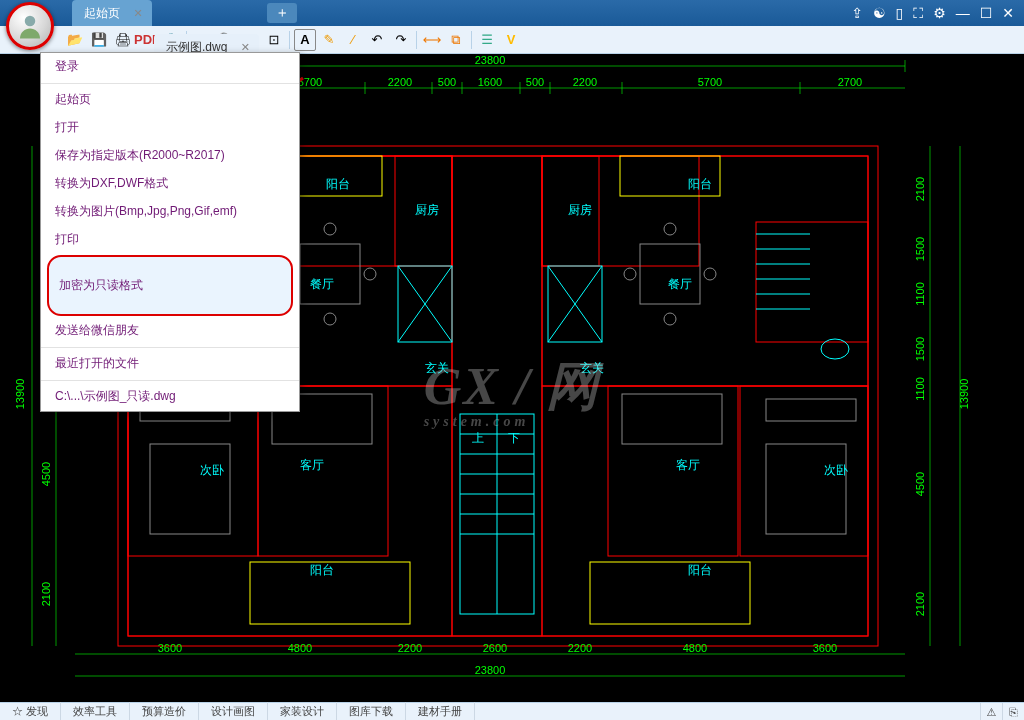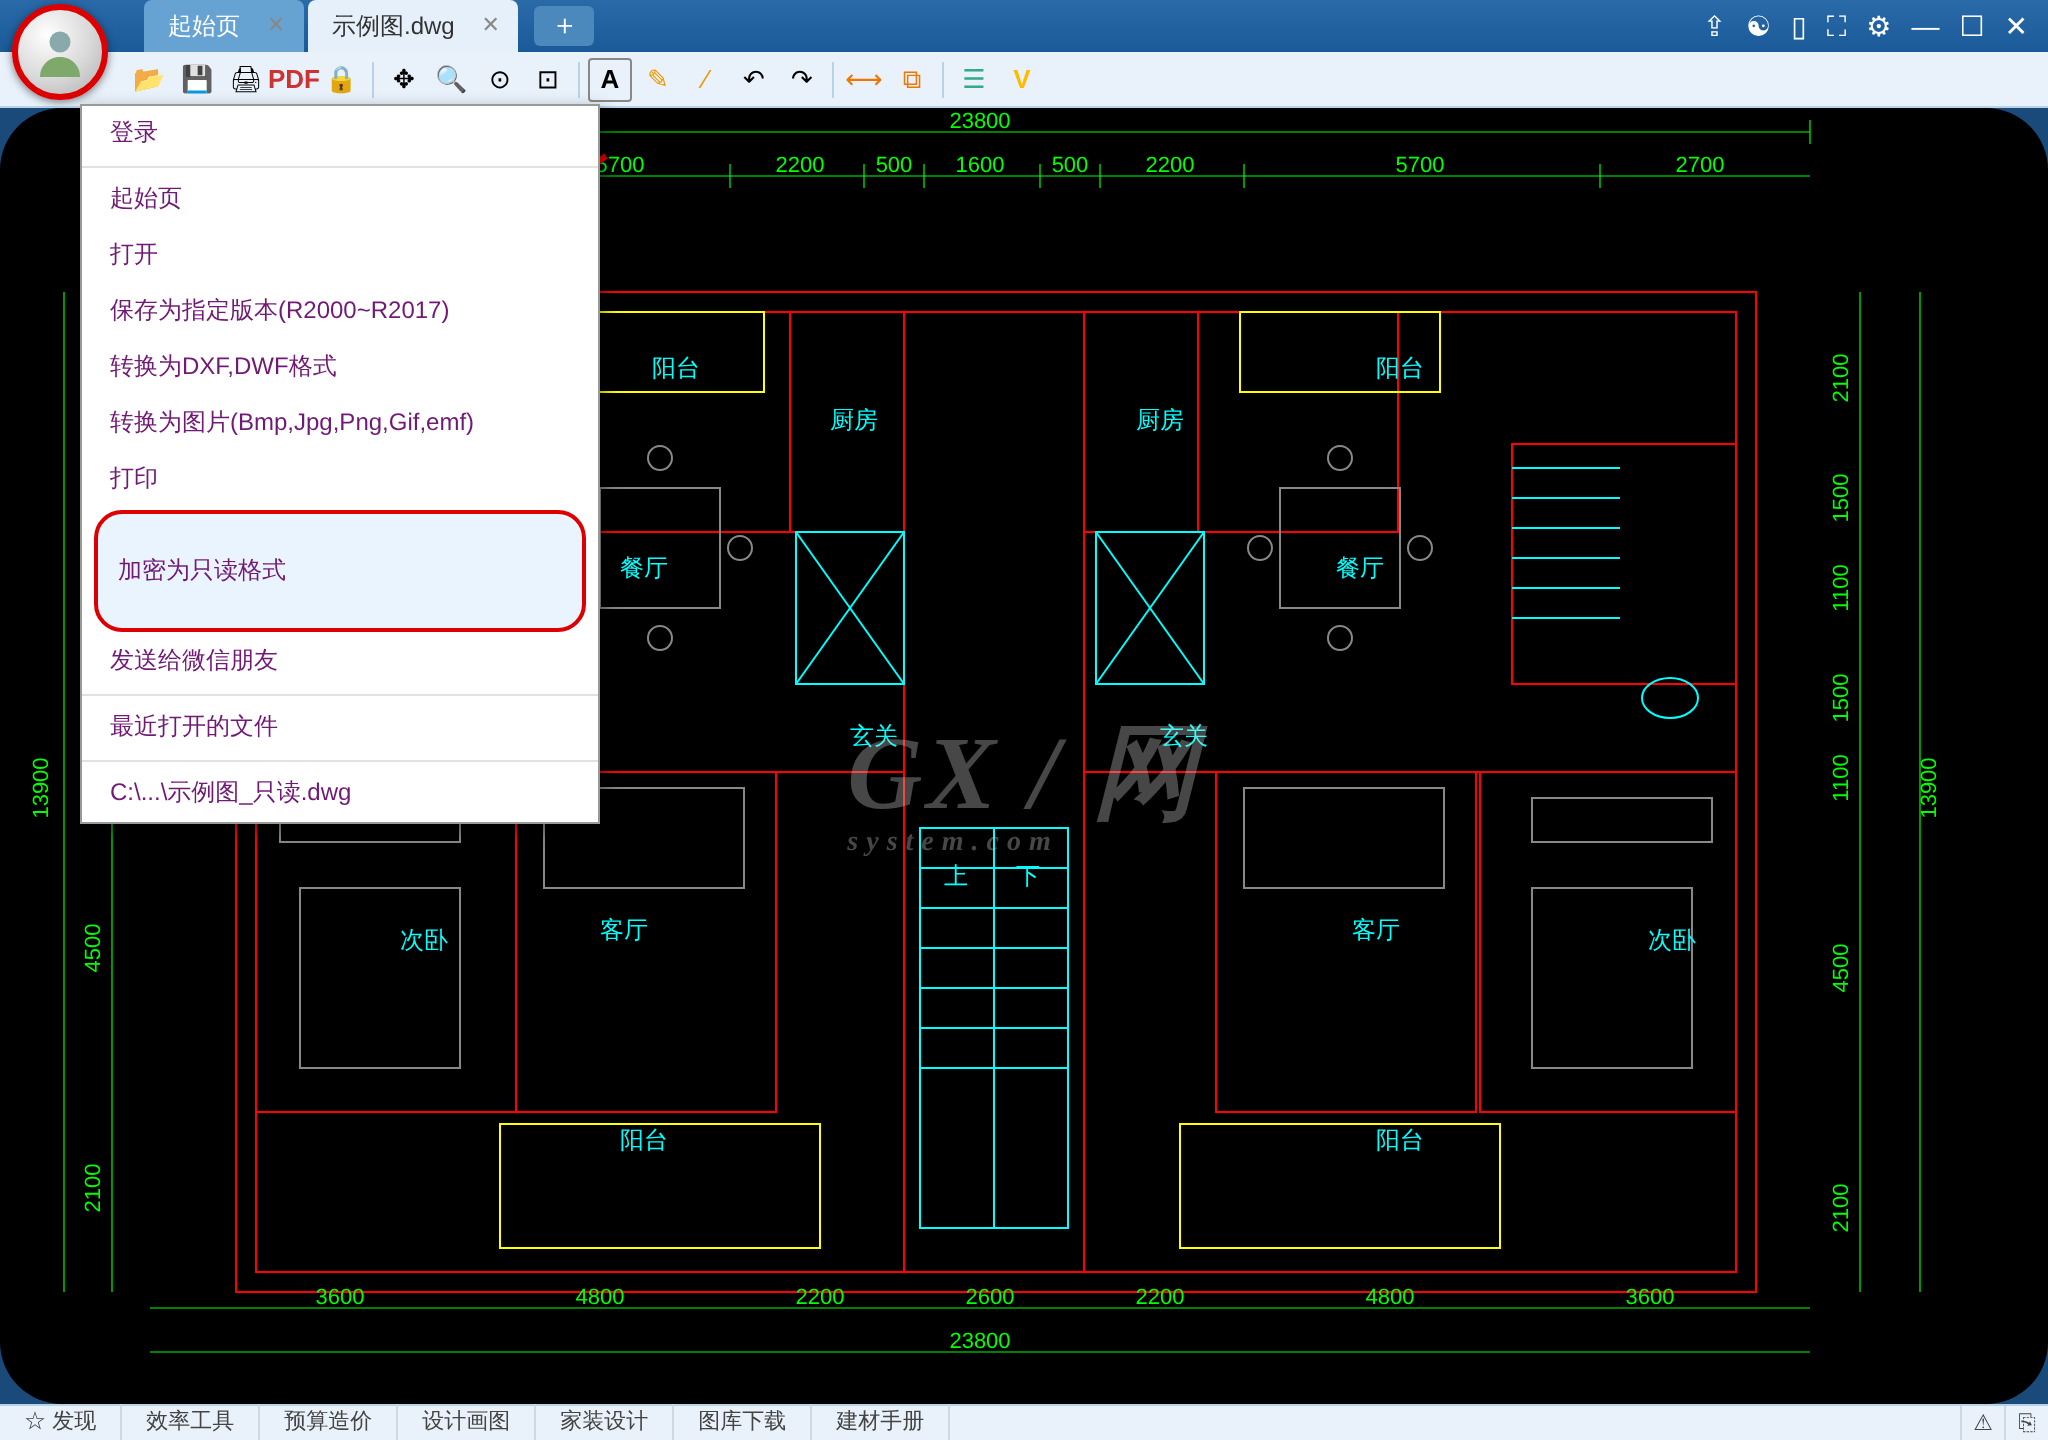--- a/index.html
+++ b/index.html
@@ -3,29 +3,29 @@
 <meta charset="utf-8">
 <style>
   * { margin: 0; padding: 0; box-sizing: border-box; }
   body { font-family: "Microsoft YaHei", sans-serif; background: #1a4a7a; width: 1024px; height: 720px; overflow: hidden; position: relative; }
   .titlebar { height: 26px; background: linear-gradient(to bottom, #2a6aa8, #1a5a98); display: flex; align-items: center; color: #fff; }
   .avatar-wrap { width: 58px; height: 52px; position: absolute; left: 6px; top: 2px; z-index: 20; }
   .avatar-circle { width: 48px; height: 48px; border-radius: 50%; border: 3px solid #d00; background: radial-gradient(circle at 35% 30%, #fff, #d8d8d8 55%, #afafaf); display: flex; align-items: center; justify-content: center; box-shadow: 0 1px 4px rgba(0,0,0,.5); }
   .avatar-circle svg { width: 30px; height: 30px; }
   .tabs { display: flex; margin-left: 72px; height: 26px; }
   .tab { height: 26px; padding: 0 32px 0 12px; line-height: 26px; font-size: 12px; background: #67a3d2; border-radius: 4px 4px 0 0; margin-right: 2px; position: relative; color: #fff; }
-  .tab.active { background: #e6f0fa; color: #333; }
+  .tab.active { background: #e6f0fa; color: #333; margin-top: 34px; }
   .tab .close { position: absolute; right: 8px; top: 7px; width: 12px; height: 12px; font-size: 11px; line-height: 12px; text-align: center; color: #888; }
   .newtab { width: 30px; height: 20px; margin: 3px 0 0 6px; background: #4b88bc; border-radius: 3px; color: #fff; text-align: center; line-height: 18px; font-size: 14px; }
   .win-controls { margin-left: auto; display: flex; gap: 10px; padding-right: 10px; color: #fff; font-size: 14px; }
   .win-controls span { cursor: pointer; }
   .toolbar { height: 28px; background: #e9f2fb; border-bottom: 1px solid #b8d2e8; display: flex; align-items: center; padding-left: 64px; gap: 2px; }
   .tbtn { width: 22px; height: 22px; display: flex; align-items: center; justify-content: center; border-radius: 2px; font-size: 13px; }
   .sep { width: 1px; height: 18px; background: #b8d2e8; margin: 0 2px; }
-  .canvas-area { position: absolute; left: 0; top: 54px; right: 0; bottom: 18px; background: #000; overflow: hidden; border-radius: 31px; }
+  .canvas-area { position: absolute; left: 0; top: 54px; right: 0; bottom: 18px; background: #000; overflow: hidden; }
   .floorplan { position: absolute; inset: 0; }
   .dim-text { fill: #00ff00; font-size: 11px; font-family: sans-serif; }
   .room-label { fill: #00ffff; font-size: 12px; font-family: "SimSun", serif; }
   .wall { stroke: #ff0000; stroke-width: 1; fill: none; }
   .furn { stroke: #888; stroke-width: 1; fill: none; }
   .door { stroke: #ffff00; stroke-width: 1; fill: none; }
   .fixture { stroke: #00ffff; stroke-width: 1; fill: none; }
   .dim-line { stroke: #00ff00; stroke-width: 0.6; }
   .watermark { position: absolute; left: 50%; top: 52%; transform: translate(-50%, -50%); color: rgba(220,220,220,.32); font-size: 52px; font-weight: bold; font-style: italic; letter-spacing: 2px; pointer-events: none; z-index: 3; font-family: Liberation Serif, serif; }
   .watermark small { display: block; font-size: 14px; letter-spacing: 4px; margin-top: -8px; }

